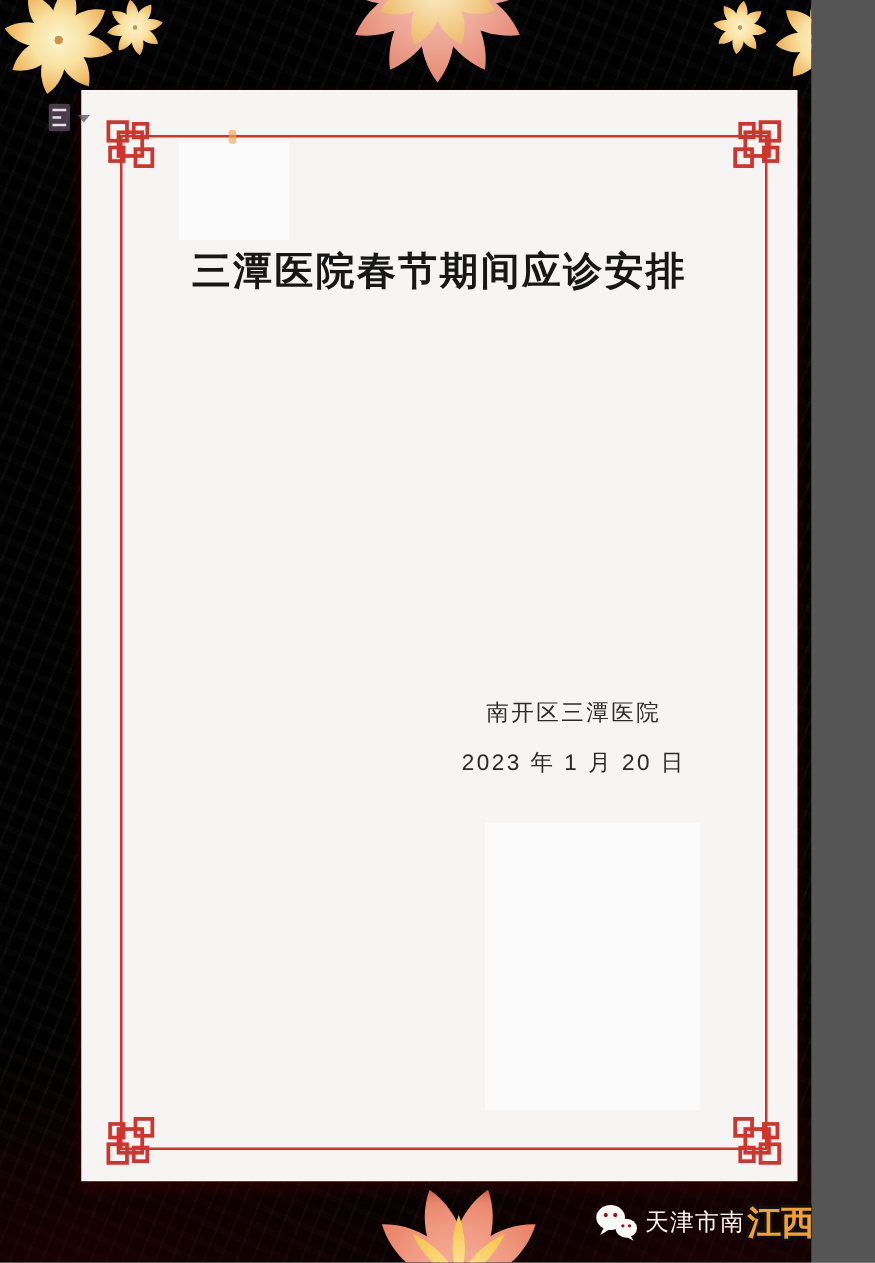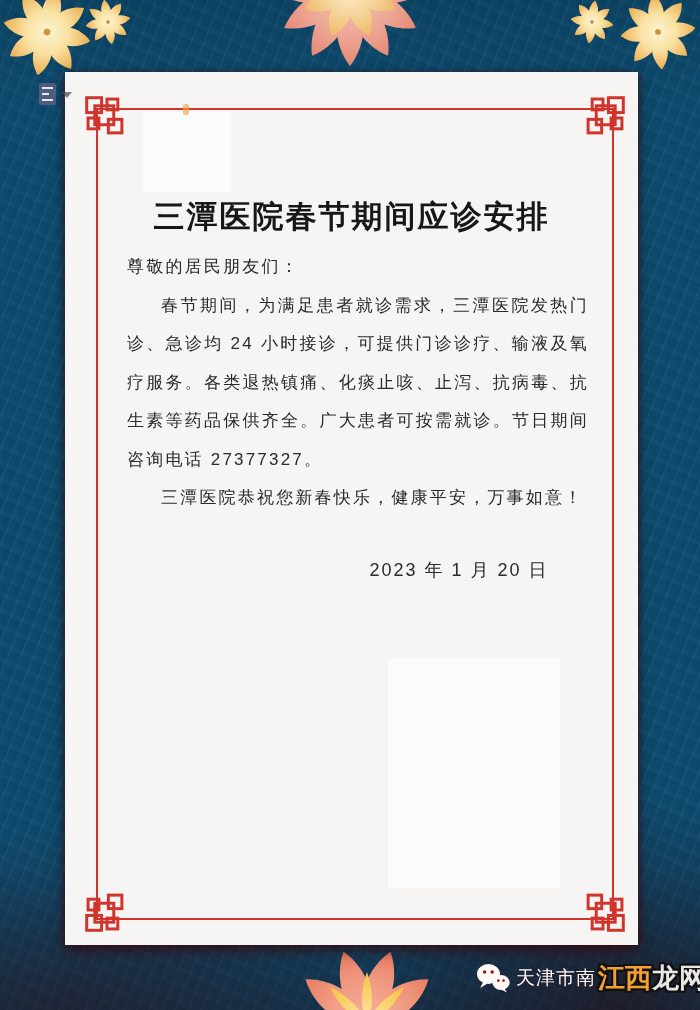--- a/index.html
+++ b/index.html
@@ -1,18 +1,18 @@
 <!DOCTYPE html>
 <html><head>
 <meta charset="utf-8">
 <style>
   html,body{margin:0;padding:0;background:#555;}
   .stage{
-    position:relative;width:700px;height:1010px;overflow:hidden;
-    background:#0c4a6e;
+    position:relative;width:649px;height:1010px;overflow:hidden;
+    background:#000000;
     font-family:"Liberation Sans","DejaVu Sans",sans-serif;
   }
   
   .bg-texture{
     position:absolute;inset:0;pointer-events:none;
     background:
       radial-gradient(55% 30% at 88% 100%, rgba(45,0,2,.45), rgba(45,0,2,0) 70%),
       radial-gradient(60% 25% at 10% 100%, rgba(60,0,3,.30), rgba(60,0,3,0) 75%),
       linear-gradient(to bottom, rgba(0,0,0,.10), rgba(0,0,0,0) 10%, rgba(0,0,0,0) 86%, rgba(30,0,0,.30) 100%),
       repeating-linear-gradient(112deg, rgba(255,255,255,.035) 0 2px, rgba(0,0,0,0) 2px 7px, rgba(0,0,0,.03) 7px 12px),
@@ -234,27 +234,23 @@
       </svg>
     <svg class="orn bl" viewBox="0 0 34 34">
         <use href="#knot"></use>
       </svg>
     <svg class="orn br" viewBox="0 0 34 34">
         <use href="#knot"></use>
       </svg>
 
     <div class="title">三潭医院春节期间应诊安排</div>
 
-    <div class="body-text">
-      <p class="greeting">尊敬的居民朋友们：</p>
-      <p>春节期间，为满足患者就诊需求，三潭医院发热门诊、急诊均 24 小时接诊，可提供门诊诊疗、输液及氧疗服务。各类退热镇痛、化痰止咳、止泻、抗病毒、抗生素等药品保供齐全。广大患者可按需就诊。节日期间咨询电话 27377327。</p>
-      <p>三潭医院恭祝您新春快乐，健康平安，万事如意！</p>
-    </div>
 
     <div class="sign-block">
+      <div>南开区三潭医院</div>
       <div>2023 年 1 月 20 日</div>
     </div>
   </div>
 
   <div class="footer">
     <svg width="34" height="30" viewBox="0 0 34 30">
       <ellipse cx="12.5" cy="11" rx="11.5" ry="10" fill="#fdf9f6"></ellipse>
       <path d="M7,19 L4.2,25 L11.5,20.5 Z" fill="#fdf9f6"></path>
       <circle cx="8.6" cy="9" r="1.7" fill="#a30d12"></circle>
       <circle cx="16.2" cy="9" r="1.7" fill="#a30d12"></circle>

